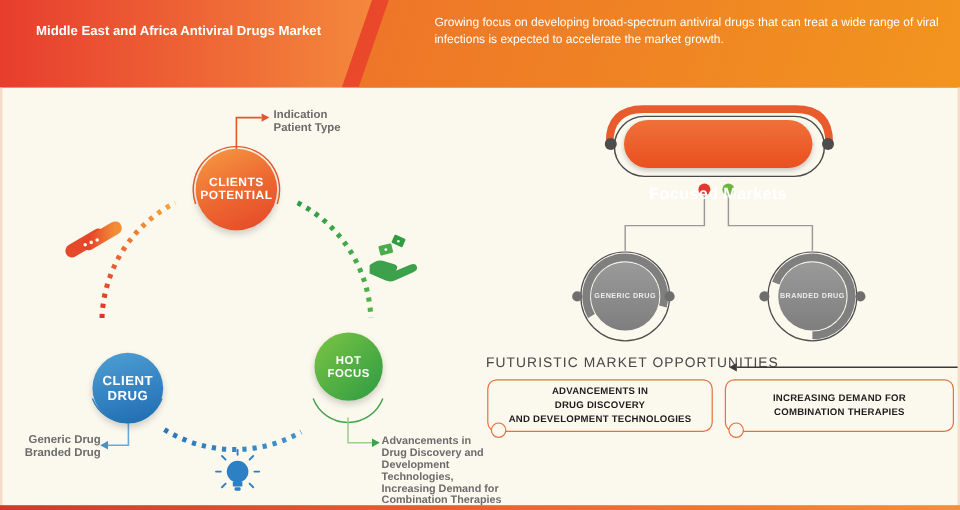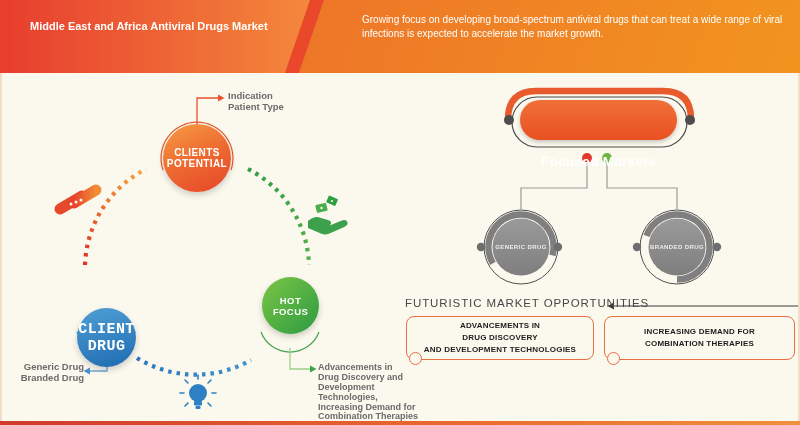--- a/index.html
+++ b/index.html
@@ -37,22 +37,22 @@
   .abs { position:absolute; }
   .preline { white-space:pre-line; }
   .circle-node {
     position:absolute; border-radius:50%;
     display:flex; flex-direction:column; align-items:center; justify-content:center;
     color:#fff; font-weight:bold; text-align:center; letter-spacing:.4px;
     box-shadow:0 3px 6px rgba(0,0,0,.18);
   }
   #node-clients { left:163px; top:124px; width:68px; height:68px; font-size:10px;
     background:linear-gradient(155deg,#f79c43 0%,#ed6a31 50%,#e64527 100%); }
-  #node-focus { left:77px; top:308px; width:59px; height:59px; font-size:15px;
-    background:linear-gradient(165deg,#4f9fd5,#1e6bb0);font-family:Liberation Mono, monospace; }
+  #node-focus { left:77px; top:294px; width:59px; height:59px; font-size:11px;
+    background:linear-gradient(165deg,#4f9fd5,#1e6bb0); }
   #node-bets { left:262px; top:277px; width:57px; height:57px; font-size:9.5px;
     background:linear-gradient(135deg,#7cc544,#2c9b42);align-items:center; }
   .anno { color:#6b6b6b; font-size:9.5px; line-height:1.16;font-weight:bold; }
   #anno-indication { left:228px; top:90px; width:90px; }
   #anno-focus { left:8px; top:361px; width:76px; text-align:right; }
   #anno-bets { left:318px; top:363px; width:115px; font-size:9px; line-height:1.1; }
   
   #pill-label {
     position:absolute; left:520px; top:116px; width:157px; height:42px;
     display:flex; align-items:center; justify-content:center;

